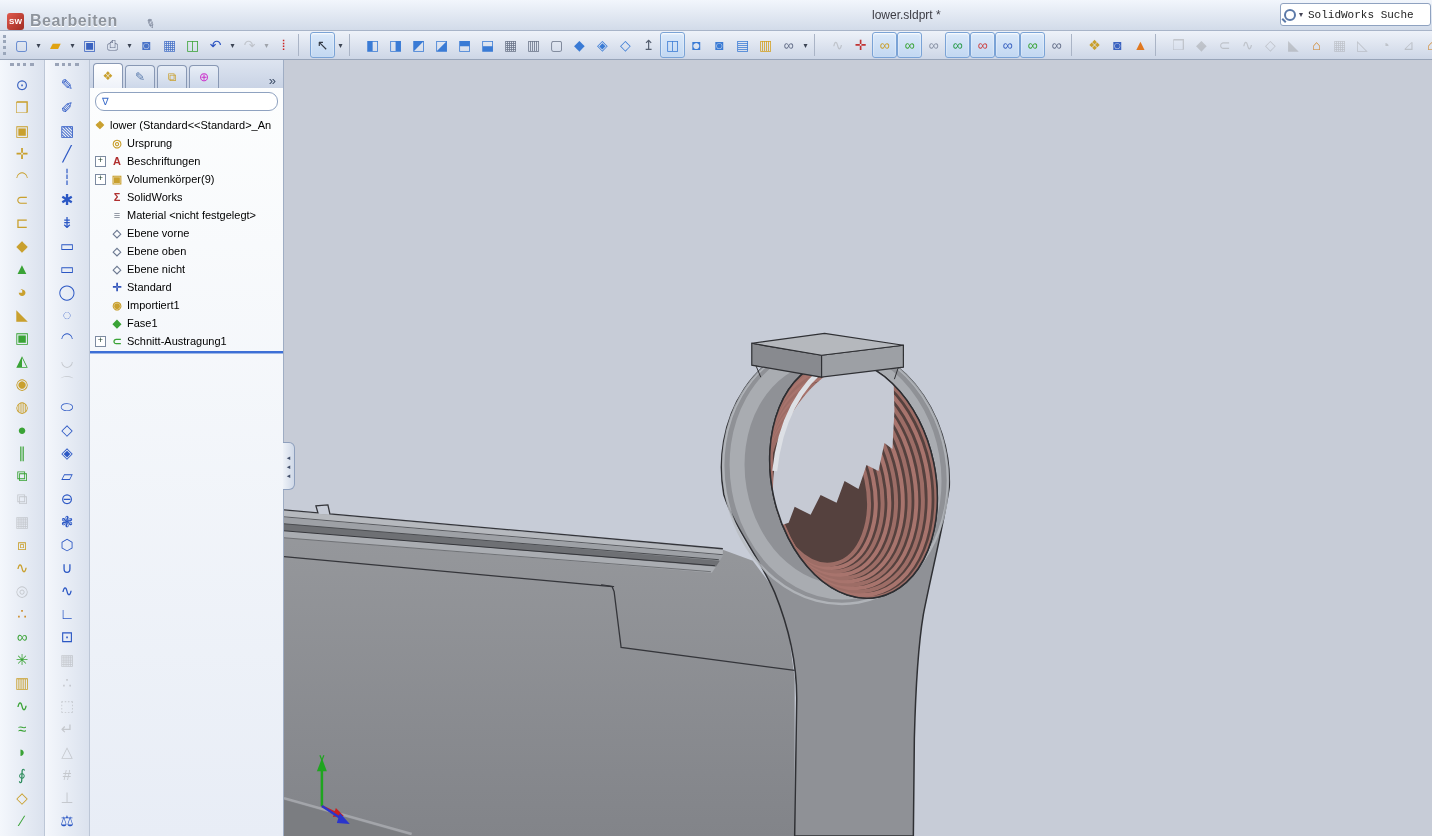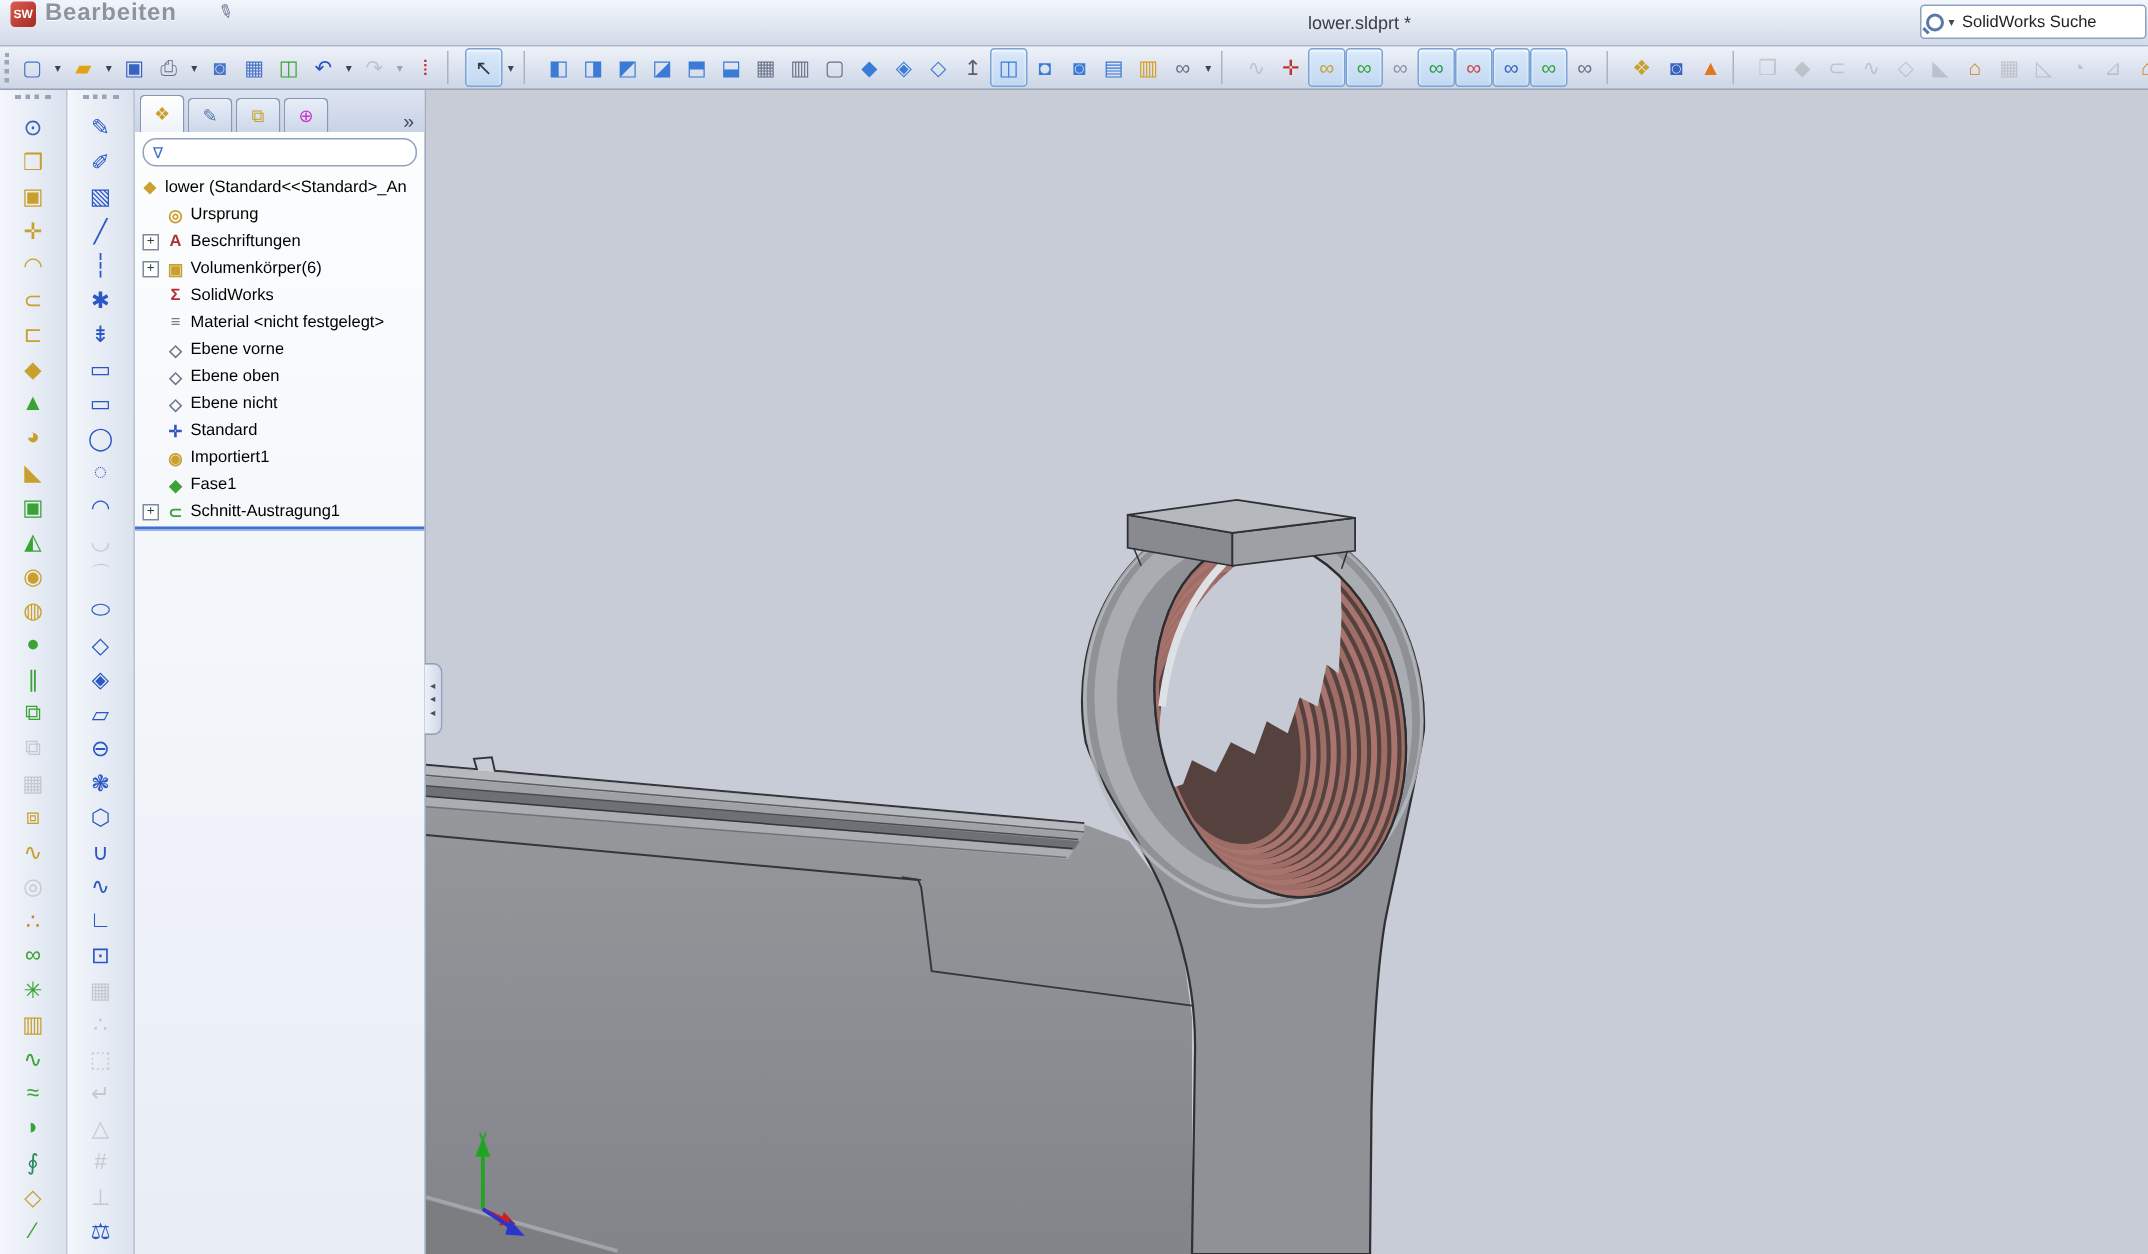--- a/index.html
+++ b/index.html
@@ -1,37 +1,37 @@
 <!DOCTYPE html>
 <html><head>
 <meta charset="utf-8">
 <style>
   html,body{margin:0;padding:0;background:#9aa0ab;}
   .app{width:1432px;height:836px;position:relative;overflow:hidden;
        font-family:"Liberation Sans",sans-serif;background:#c7ccd7;
        display:flex;flex-direction:column;}
   
-  .menubar{height:30px;flex:0 0 30px;display:flex;align-items:flex-start;position:relative;
+  .menubar{height:30px;flex:0 0 30px;display:flex;align-items:flex-end;position:relative;
     background:linear-gradient(#f2f6fc,#d2dbe9);border-bottom:1px solid #a8b4c8;}
   .logo{display:flex;align-items:center;gap:6px;width:132px;padding-left:7px;flex:0 0 auto;}
   .logo-cube{width:17px;height:17px;border-radius:3px;background:linear-gradient(135deg,#e05a4e,#a02c22);
     color:#fff;font-size:8px;font-weight:bold;display:flex;align-items:center;justify-content:center;}
   .logo-text{font-size:16px;font-weight:bold;color:#8e949d;letter-spacing:.5px;text-shadow:0 1px 0 #fff;}
   .menus{display:flex;align-items:center;}
   .menu-item{font-size:12px;color:#1c1c1c;padding:4px 10px;cursor:default;}
   .menu-pin{font-size:12px;color:#6a7489;padding:0 6px;transform:rotate(115deg);}
   .win-title{position:absolute;left:872px;top:8px;font-size:12px;color:#3c3c44;}
   .searchbox{position:absolute;right:1px;top:3px;width:146px;height:21px;background:#fff;
     border:1px solid #8fa2c0;border-radius:3px;display:flex;align-items:center;gap:3px;padding-left:3px;}
   .mag{width:8px;height:8px;border:2px solid #5b79a8;border-radius:50%;position:relative;flex:0 0 auto;}
   .mag::after{content:"";position:absolute;width:2px;height:5px;background:#5b79a8;
     transform:rotate(-45deg);left:-3px;top:7px;}
   .search-caret{font-size:8px;color:#445;}
   .search-input{border:none;outline:none;font-size:11px;color:#222;width:108px;
-    font-family:Liberation Sans, sans-serif;background:transparent;}
+    font-family:Liberation Mono, monospace;background:transparent;}
   
   .toolbar{height:28px;flex:0 0 28px;display:flex;align-items:center;padding-left:10px;
     background:linear-gradient(#eef2f9,#cdd6e6);border-bottom:1px solid #98a4b8;position:relative;}
   .toolbar::before{content:"";position:absolute;left:3px;top:4px;bottom:4px;width:3px;
     border-left:3px dotted #9aa6ba;}
   .tb-btn{width:23px;height:24px;display:flex;align-items:center;justify-content:center;
     border-radius:3px;font-size:14px;flex:0 0 auto;cursor:default;}
   .tb-btn.st-caret{width:11px;font-size:8px;color:#3c4454;}
   .tb-btn.st-sep{width:8px;border-radius:0;pointer-events:none;}
   .tb-btn.st-sep{border-left:1px solid #aab4c6;height:22px;margin:0 3px;}
@@ -547,21 +547,21 @@
               <span class="tlabel">Ursprung</span>
             </div>
             <div class="tree-row st-exp">
               <span class="exp">+</span>
               <span class="ticon" style="color: rgb(176, 48, 48);">A</span>
               <span class="tlabel">Beschriftungen</span>
             </div>
             <div class="tree-row st-exp">
               <span class="exp">+</span>
               <span class="ticon" style="color: rgb(201, 160, 46);">▣</span>
-              <span class="tlabel">Volumenkörper(6)</span>
+              <span class="tlabel">Volumenkörper(9)</span>
             </div>
             <div class="tree-row">
               <span class="exp">+</span>
               <span class="ticon" style="color: rgb(176, 48, 48);">Σ</span>
               <span class="tlabel">SolidWorks</span>
             </div>
             <div class="tree-row">
               <span class="exp">+</span>
               <span class="ticon" style="color: rgb(119, 126, 140);">≡</span>
               <span class="tlabel">Material &lt;nicht festgelegt&gt;</span>

